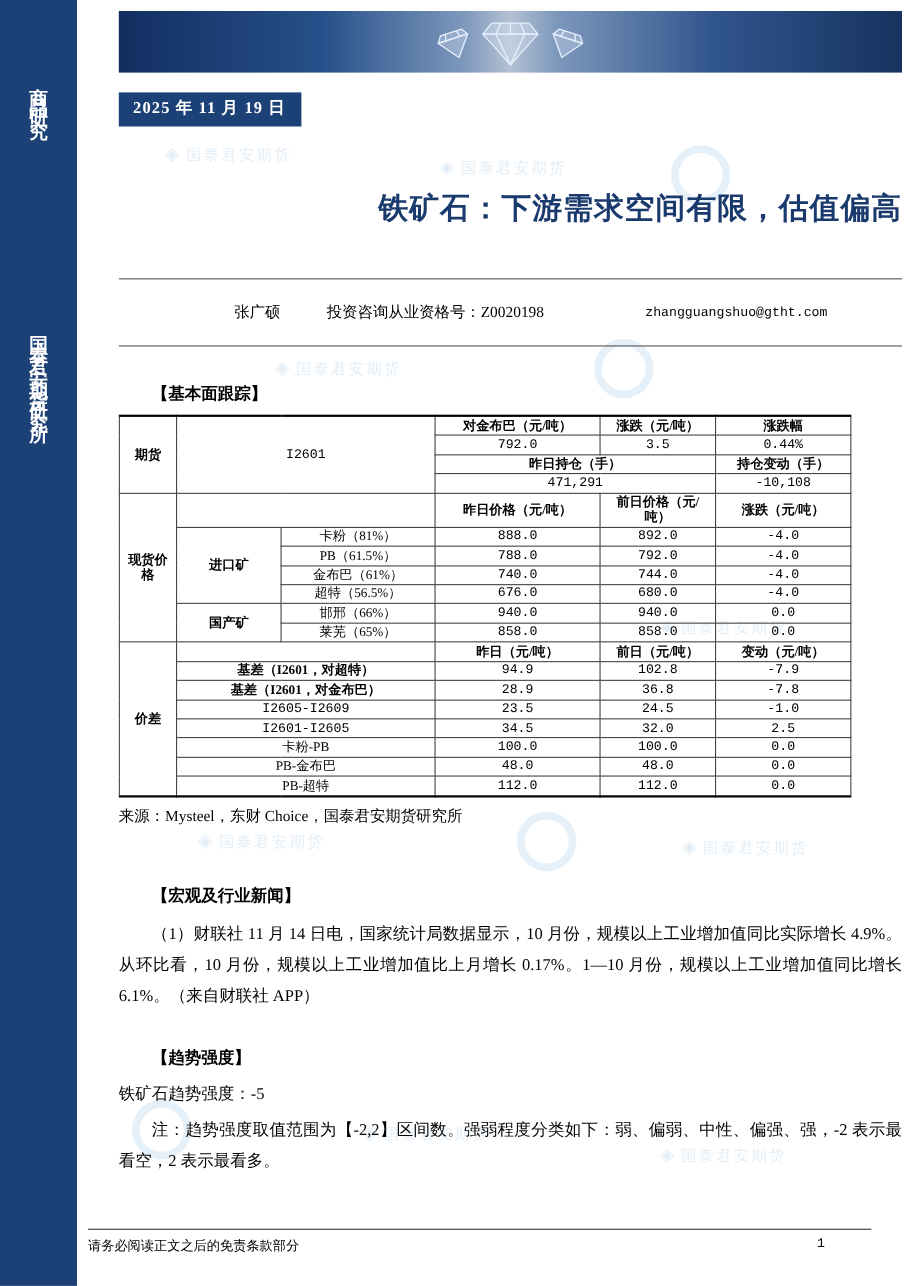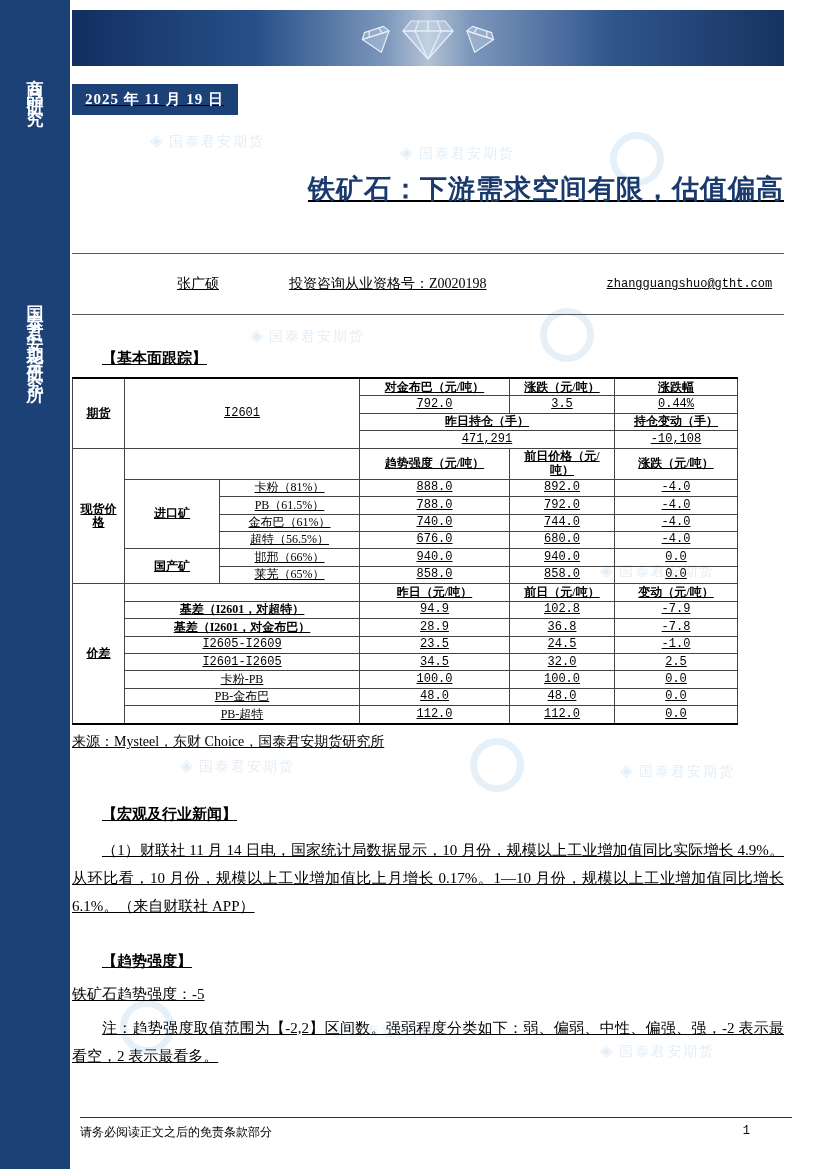--- a/index.html
+++ b/index.html
@@ -13,33 +13,33 @@
   .wm-globe { position:absolute; z-index:1; width:54px; height:54px; border:7px solid #dcebf7; border-radius:50%; opacity:.75; }
 
   
   .sidebar { position:absolute; left:0; top:0; width:70px; height:1169px; background:#1c4176; z-index:3; }
   .v-text { position:absolute; left:50%; transform:translateX(-50%); writing-mode:vertical-rl; text-orientation:upright;
             color:#fff; font-size:17px; letter-spacing:10px; font-weight:600; }
   .v-top { top:66px; }
   .v-bottom { top:292px; }
 
   
-  .main { position:relative; z-index:2; margin-left:72px; width:712px;text-decoration:underline; }
+  .main { position:relative; z-index:2; margin-left:108px; width:712px; }
 
   .banner { margin-top:10px; height:56px; position:relative;
             background:linear-gradient(90deg,#122e60 0%,#27508a 26%,#7c97bb 44%,#b3c1d4 50%,#7c97bb 56%,#30558d 76%,#16335f 100%); }
   .banner svg { position:absolute; left:50%; top:50%; transform:translate(-50%,-50%); }
 
   .date-badge { margin-top:18px; width:166px; height:31px; background:#1c4176; color:#fff;
                 font-weight:bold; font-size:15px; line-height:31px; padding-left:13px; letter-spacing:1px; }
 
   .title { margin-top:56px; text-align:right; font-size:27px; font-weight:bold; color:#1a3a6e; letter-spacing:1px; }
 
   .rule { border-top:1px solid #555; margin-top:46px; }
-  .author-row { display:flex; align-items:center; height:60px; font-size:14px;gap:28px; }
+  .author-row { display:flex; align-items:center; height:60px; font-size:14px; }
   .author-name { margin-left:105px; }
   .author-qual { margin-left:42px; }
   .author-email { margin-left:92px; font-family:"Liberation Mono","DejaVu Sans Mono",monospace; font-size:12px; }
   .rule2 { border-top:1px solid #555; }
 
   .sec-heading { margin-top:34px; margin-left:30px; font-size:15px; font-weight:bold; }
   .table-caption { margin-top:24px; font-size:13.5px; }
 
   table.fund { margin-top:9px; width:665px; border-collapse:collapse; table-layout:fixed;
                border-top:2px solid #000; border-bottom:2px solid #000; }
@@ -161,21 +161,21 @@
           <td class="hdr">持仓变动（手）</td>
         </tr>
         <tr>
           <td colspan="2" class="num">471,291</td>
           <td class="num">-10,108</td>
         </tr>
 
         <tr class="sec-start">
           <td rowspan="7" class="grp">现货价格</td>
           <td colspan="2"></td>
-          <td class="hdr">趋势强度（元/吨）</td>
+          <td class="hdr">昨日价格（元/吨）</td>
           <td class="hdr">前日价格（元/吨）</td>
           <td class="hdr">涨跌（元/吨）</td>
         </tr>
         <tr>
           <td rowspan="4" class="sub">进口矿</td>
           <td>卡粉（81%）</td>
           <td class="num">888.0</td>
           <td class="num">892.0</td>
           <td class="num">-4.0</td>
         </tr>

